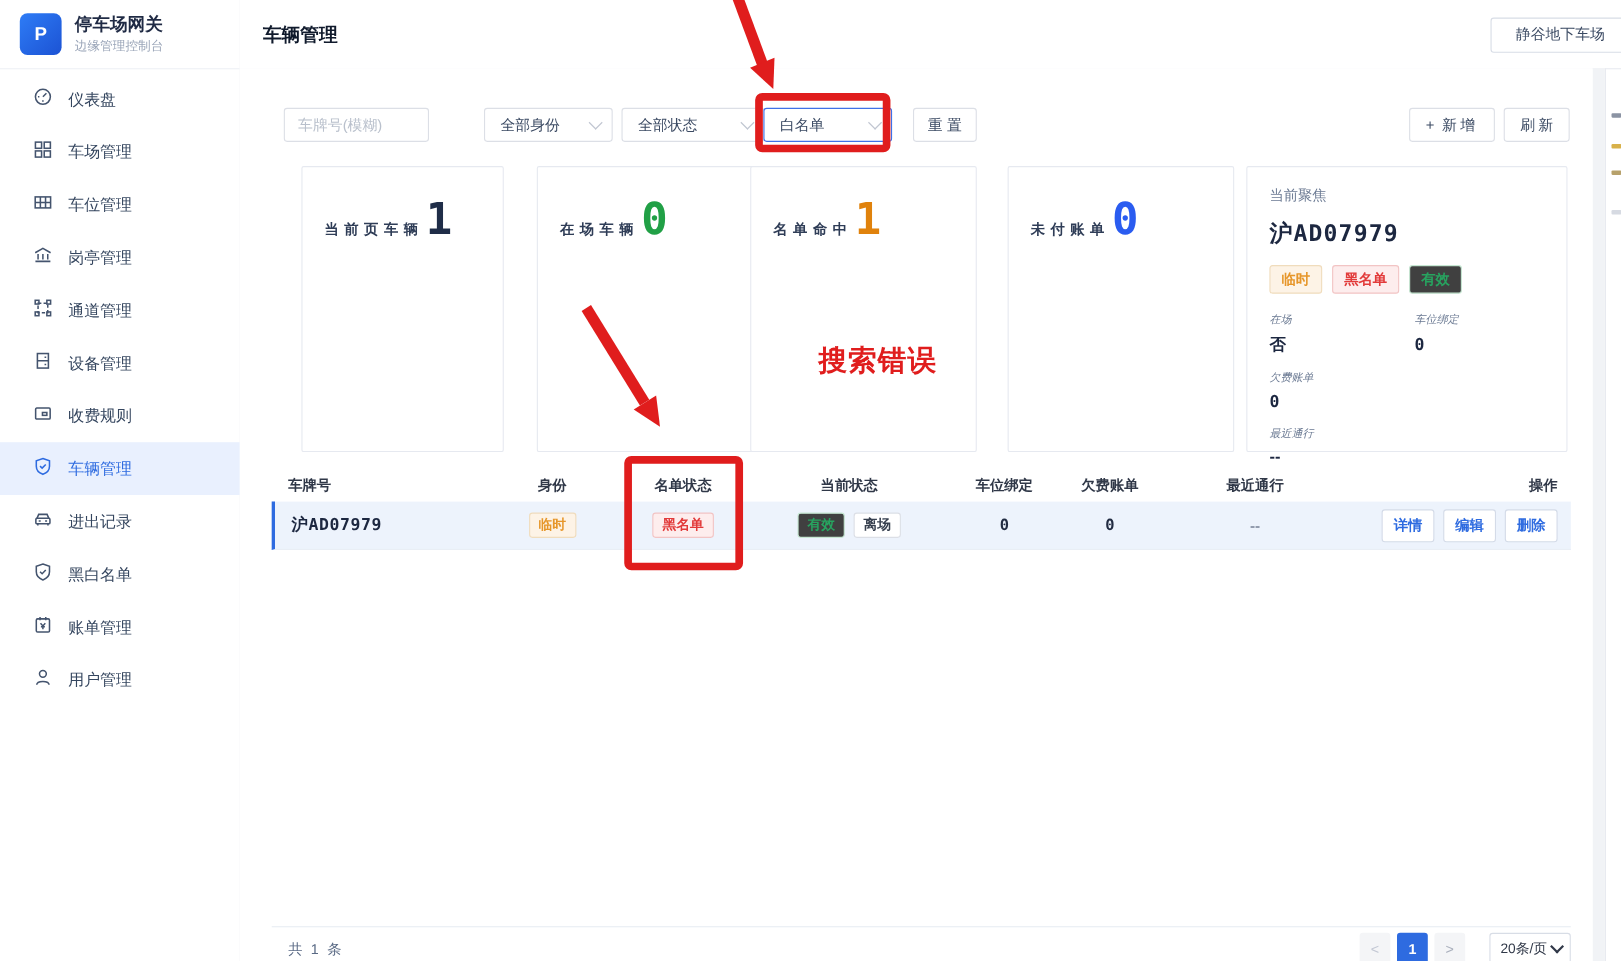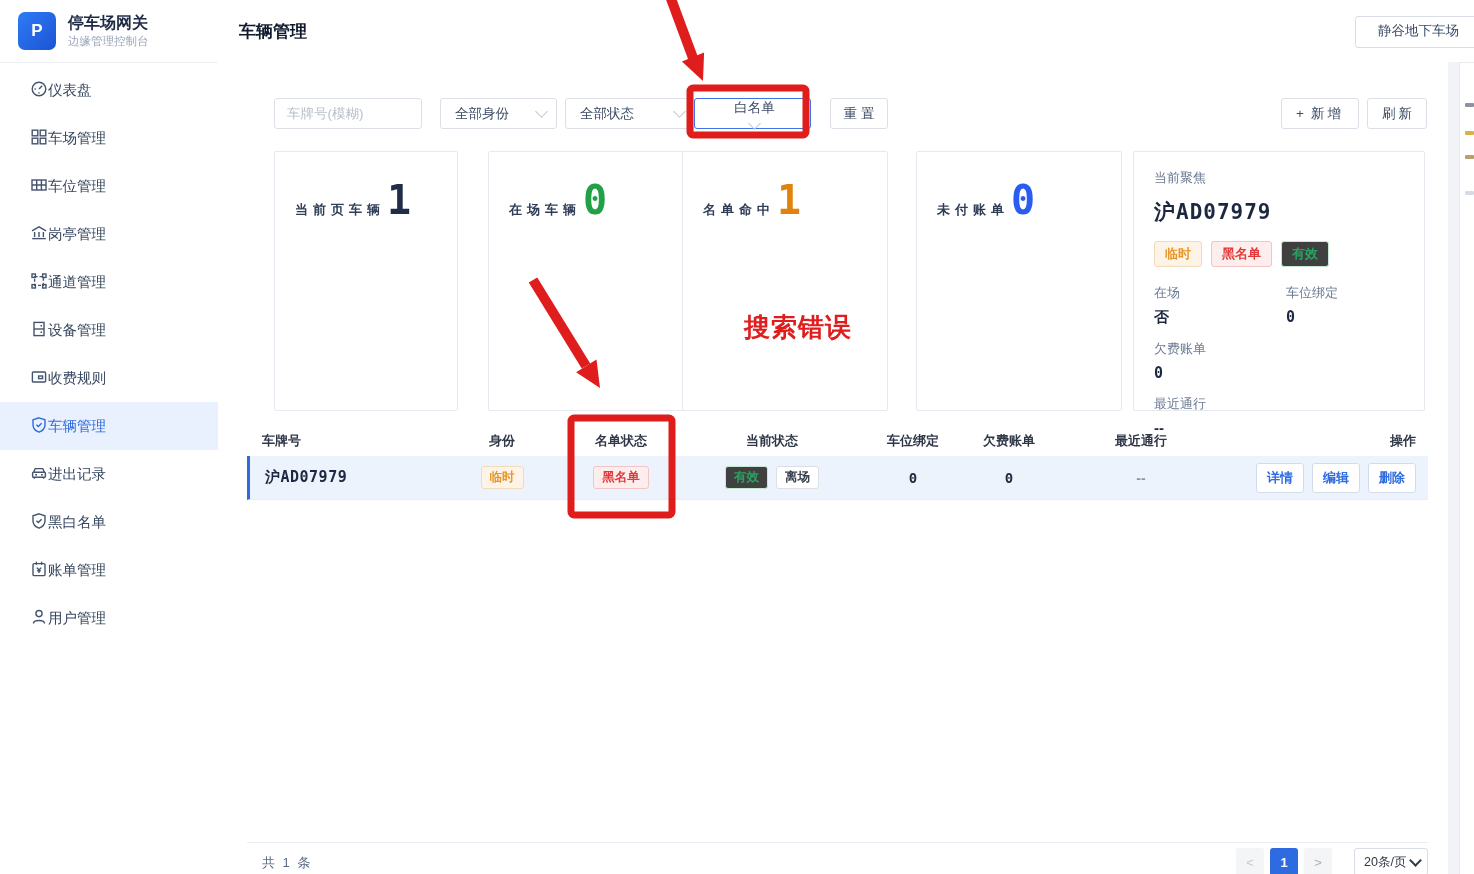--- a/index.html
+++ b/index.html
@@ -8,46 +8,46 @@
   .mono{font-family:"DejaVu Sans Mono",monospace;}
 
   
   .sidebar{position:absolute;left:0;top:0;width:218px;height:874px;background:#fff;border-right:1px solid #e8ebf1;}
   .logo-row{height:62px;border-bottom:1px solid #eef1f5;display:flex;align-items:center;padding-left:18px;gap:12px;}
   .logo-badge{width:38px;height:38px;border-radius:7px;background:linear-gradient(135deg,#2e7cf6,#1c53d4);
               color:#fff;font-weight:bold;font-size:17px;display:flex;align-items:center;justify-content:center;}
   .logo-title{font-size:16px;font-weight:bold;color:#1f2a44;line-height:1.2;}
   .logo-sub{font-size:11.5px;color:#9aa5b8;margin-top:2px;}
   .menu{padding-top:3px;}
-  .menu-item{height:48px;display:flex;align-items:center;padding-left:30px;font-size:14.5px;
+  .menu-item{height:48px;display:flex;align-items:center;gap:14px;padding-left:30px;font-size:14.5px;
              color:#35465f;cursor:pointer;}
   .menu-item svg{flex:0 0 auto;stroke:#44546e;}
   .menu-item.active{background:#e9f0fe;color:#2e6be0;}
   .menu-item.active svg{stroke:#2e6be0;}
 
   
   .topbar{position:absolute;left:218px;right:0;top:0;height:62px;background:#fff;border-bottom:1px solid #eef1f5;}
   .page-title{position:absolute;left:21px;top:20px;font-size:17px;font-weight:bold;color:#101a2c;}
   .venue-btn{position:absolute;right:-18px;top:16px;height:30px;line-height:28px;border:1px solid #d8dde6;border-radius:3px;
              background:#fff;font-size:13.5px;color:#3b4a63;padding:0 32px 0 22px;}
 
   
   .main{position:absolute;left:218px;top:62px;width:1230px;bottom:0;background:#fff;}
 
   
   .filter-row{position:absolute;top:36px;left:0;right:0;height:32px;font-size:13.5px;}
   .f-item{position:absolute;top:0;height:31px;box-sizing:border-box;border:1px solid #dcdfe6;border-radius:3px;background:#fff;
           display:flex;align-items:center;}
-  .f-input{left:56px;width:148px;padding:6px 10px;}
+  .f-input{left:40px;width:132px;padding:6px 10px;}
   .f-input input{border:none;outline:none;width:100%;font-size:13.5px;font-family:"Liberation Sans",sans-serif;color:#33405a;background:transparent;}
   .f-input input::placeholder{color:#b9c0cc;}
   .select{justify-content:space-between;padding:0 10px 0 14px;color:#3b4a63;cursor:pointer;}
   .sel-identity{left:222px;width:117px;}
   .sel-status{left:347px;width:130px;}
-  .sel-list{left:476px;width:117px;border-color:#3f71e8;flex-direction:column;}
+  .sel-list{left:476px;width:117px;border-color:#3f71e8;}
   .chev{width:8px;height:8px;border-right:1.6px solid #c0c6d1;border-bottom:1.6px solid #c0c6d1;
         transform:rotate(45deg);margin-top:-4px;}
   .btn{box-sizing:border-box;border:1px solid #dcdfe6;border-radius:3px;background:#fff;color:#3b4a63;
        font-size:13.5px;display:flex;align-items:center;justify-content:center;cursor:pointer;}
   .btn-reset{position:absolute;left:612px;top:0;width:58px;height:31px;letter-spacing:4px;padding-left:4px;}
   .btn-add{position:absolute;left:1063px;top:0;width:78px;height:31px;letter-spacing:3px;gap:4px;}
   .btn-refresh{position:absolute;left:1149px;top:0;width:60px;height:31px;letter-spacing:3px;padding-left:3px;}
 
   
   .cards{position:absolute;top:89px;left:0;right:0;height:262px;}
@@ -62,21 +62,21 @@
   .focus-label{font-size:13px;color:#6b7a93;}
   .focus-plate{font-size:21px;font-weight:bold;color:#1c2740;margin-top:11px;letter-spacing:1px;}
   .badges{display:flex;gap:9px;margin-top:15px;}
   .badge{font-size:13px;font-weight:bold;padding:3px 10px;border-radius:3px;border:1px solid transparent;}
   .badge.sm{font-size:12.5px;padding:2px 8px;}
   .b-orange{color:#e6962a;background:#fdf3e6;border-color:#f0dcbc;}
   .b-red{color:#e23a3a;background:#fdeded;border-color:#f2c4c4;}
   .b-green{color:#27a35f;background:#404040;border-color:#c6e7d2;}
   .b-gray{color:#37404f;background:#fff;border-color:#dcdfe6;font-weight:bold;}
   .f-grid{display:grid;grid-template-columns:132px 1fr;margin-top:4px;}
-  .f-lab{font-size:13px;color:#6b7a93;margin-top:13px;}
+  .f-lab{font-size:10px;color:#6b7a93;margin-top:13px;font-style:italic;}
   .f-val{font-size:15px;font-weight:bold;color:#1c2740;margin-top:6px;}
 
   
   .table{position:absolute;left:29px;top:363px;width:1181px;}
   .t-head{display:flex;height:31px;align-items:center;font-size:13px;font-weight:bold;color:#303848;}
   .t-row{display:flex;height:44px;align-items:center;background:#edf3fc;border-left:3px solid #2e6be0;
          border-bottom:1px solid #e9eef5;box-sizing:border-box;}
   .c{box-sizing:border-box;display:flex;align-items:center;justify-content:center;}
   .c1{width:200px;justify-content:flex-start;padding-left:15px;}
   .t-row .c1{width:197px;}

